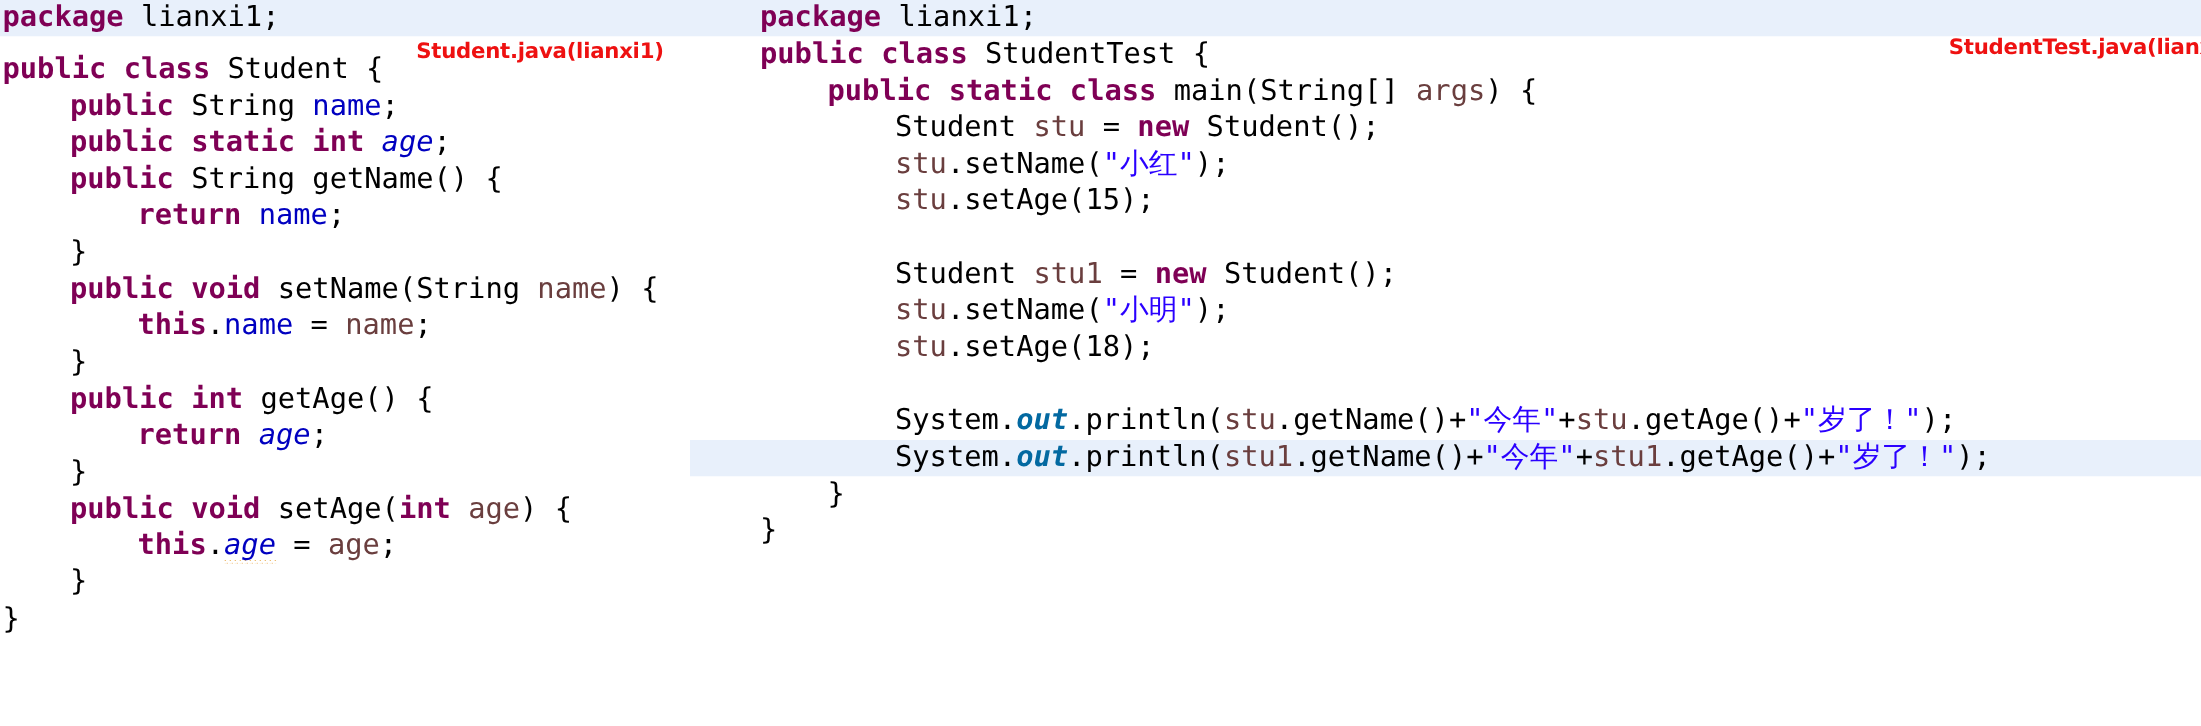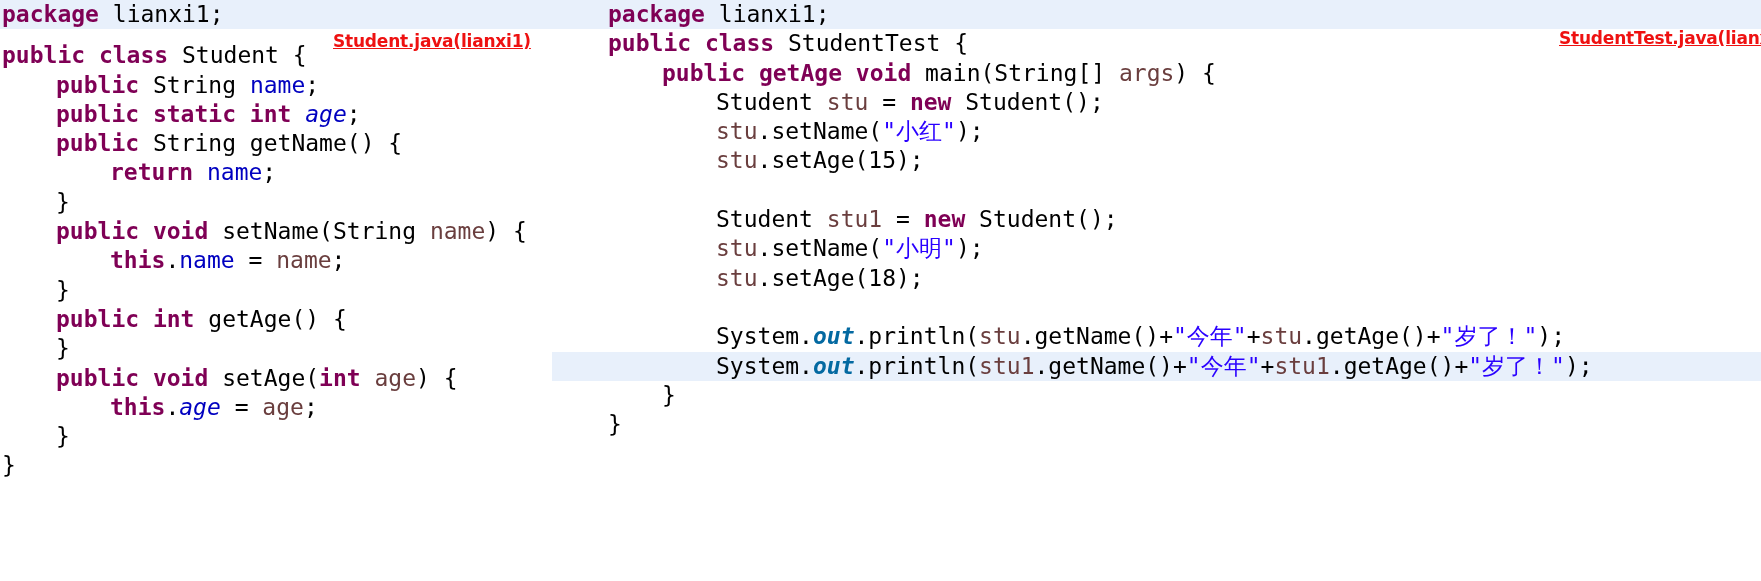--- a/index.html
+++ b/index.html
@@ -75,21 +75,20 @@
 
   
   .caption {
     position: absolute;
     font-family: "DejaVu Sans", "Liberation Sans", sans-serif;
     font-size: 17px;
     font-weight: bold;
     color: #ee1111;
     white-space: nowrap;
     letter-spacing: -0.2px;
-    text-decoration: underline;
   }
   #caption-left  { left: 333px;  top: 31px;  }
   #caption-right { left: 1007px; top: 28px;  }
 </style>
 </head>
 <body>
 
 <div id="root">
 
   <div class="pane" id="pane-left">
@@ -98,34 +97,35 @@
         <div class="line" style="padding-left: 2px; margin-top: 12px;"><span class="kw">public class</span><span class="plain"> Student {</span></div>
         <div class="line" style="padding-left: 2px;"><span class="ind" style="width: 54px;"></span><span class="kw">public</span><span class="plain"> String </span><span class="fld">name</span><span class="plain">;</span></div>
         <div class="line" style="padding-left: 2px;"><span class="ind" style="width: 54px;"></span><span class="kw">public static int</span><span class="plain"> </span><span class="sfld">age</span><span class="plain">;</span></div>
         <div class="line" style="padding-left: 2px;"><span class="ind" style="width: 54px;"></span><span class="kw">public</span><span class="plain"> String getName() {</span></div>
         <div class="line" style="padding-left: 2px;"><span class="ind" style="width: 108px;"></span><span class="kw">return</span><span class="plain"> </span><span class="fld">name</span><span class="plain">;</span></div>
         <div class="line" style="padding-left: 2px;"><span class="ind" style="width: 54px;"></span><span class="plain">}</span></div>
         <div class="line" style="padding-left: 2px;"><span class="ind" style="width: 54px;"></span><span class="kw">public void</span><span class="plain"> setName(String </span><span class="par">name</span><span class="plain">) {</span></div>
         <div class="line" style="padding-left: 2px;"><span class="ind" style="width: 108px;"></span><span class="kw">this</span><span class="plain">.</span><span class="fld">name</span><span class="plain"> = </span><span class="par">name</span><span class="plain">;</span></div>
         <div class="line" style="padding-left: 2px;"><span class="ind" style="width: 54px;"></span><span class="plain">}</span></div>
         <div class="line" style="padding-left: 2px;"><span class="ind" style="width: 54px;"></span><span class="kw">public int</span><span class="plain"> getAge() {</span></div>
+        <div class="line" style="padding-left: 2px;"><span class="ind" style="width: 108px;"></span><span class="kw">return</span><span class="plain"> </span><span class="sfld">age</span><span class="plain">;</span></div>
         <div class="line" style="padding-left: 2px;"><span class="ind" style="width: 54px;"></span><span class="plain">}</span></div>
         <div class="line" style="padding-left: 2px;"><span class="ind" style="width: 54px;"></span><span class="kw">public void</span><span class="plain"> setAge(</span><span class="kw">int</span><span class="plain"> </span><span class="par">age</span><span class="plain">) {</span></div>
         <div class="line" style="padding-left: 2px;"><span class="ind" style="width: 108px;"></span><span class="kw">this</span><span class="plain">.</span><span class="sfld warn">age</span><span class="plain"> = </span><span class="par">age</span><span class="plain">;</span></div>
         <div class="line" style="padding-left: 2px;"><span class="ind" style="width: 54px;"></span><span class="plain">}</span></div>
         <div class="line" style="padding-left: 2px;"><span class="plain">}</span></div>
       </div>
     <div class="caption" id="caption-left">Student.java(lianxi1)</div>
   </div>
 
   <div class="pane" id="pane-right">
     <div class="code" id="code-right">
         <div class="line hl" style="padding-left: 56px;"><span class="kw">package</span><span class="plain"> lianxi1;</span></div>
         <div class="line" style="padding-left: 56px;"><span class="kw">public class</span><span class="plain"> StudentTest {</span></div>
-        <div class="line" style="padding-left: 56px;"><span class="ind" style="width: 54px;"></span><span class="kw">public getAge void</span><span class="plain"> main(String[] </span><span class="par">args</span><span class="plain">) {</span></div>
+        <div class="line" style="padding-left: 56px;"><span class="ind" style="width: 54px;"></span><span class="kw">public static class</span><span class="plain"> main(String[] </span><span class="par">args</span><span class="plain">) {</span></div>
         <div class="line" style="padding-left: 56px;"><span class="ind" style="width: 108px;"></span><span class="plain">Student </span><span class="par">stu</span><span class="plain"> = </span><span class="kw">new</span><span class="plain"> Student();</span></div>
         <div class="line" style="padding-left: 56px;"><span class="ind" style="width: 108px;"></span><span class="par">stu</span><span class="plain">.setName(</span><span class="str">"小红"</span><span class="plain">);</span></div>
         <div class="line" style="padding-left: 56px;"><span class="ind" style="width: 108px;"></span><span class="par">stu</span><span class="plain">.setAge(15);</span></div>
         <div class="line" style="padding-left: 56px;">&nbsp;</div>
         <div class="line" style="padding-left: 56px;"><span class="ind" style="width: 108px;"></span><span class="plain">Student </span><span class="par">stu1</span><span class="plain"> = </span><span class="kw">new</span><span class="plain"> Student();</span></div>
         <div class="line" style="padding-left: 56px;"><span class="ind" style="width: 108px;"></span><span class="par">stu</span><span class="plain">.setName(</span><span class="str">"小明"</span><span class="plain">);</span></div>
         <div class="line" style="padding-left: 56px;"><span class="ind" style="width: 108px;"></span><span class="par">stu</span><span class="plain">.setAge(18);</span></div>
         <div class="line" style="padding-left: 56px;">&nbsp;</div>
         <div class="line" style="padding-left: 56px;"><span class="ind" style="width: 108px;"></span><span class="plain">System.</span><span class="sfldb">out</span><span class="plain">.println(</span><span class="par">stu</span><span class="plain">.getName()+</span><span class="str">"今年"</span><span class="plain">+</span><span class="par">stu</span><span class="plain">.getAge()+</span><span class="str">"岁了！"</span><span class="plain">);</span></div>
         <div class="line hl" style="padding-left: 56px;"><span class="ind" style="width: 108px;"></span><span class="plain">System.</span><span class="sfldb">out</span><span class="plain">.println(</span><span class="par">stu1</span><span class="plain">.getName()+</span><span class="str">"今年"</span><span class="plain">+</span><span class="par">stu1</span><span class="plain">.getAge()+</span><span class="str">"岁了！"</span><span class="plain">);</span></div>

